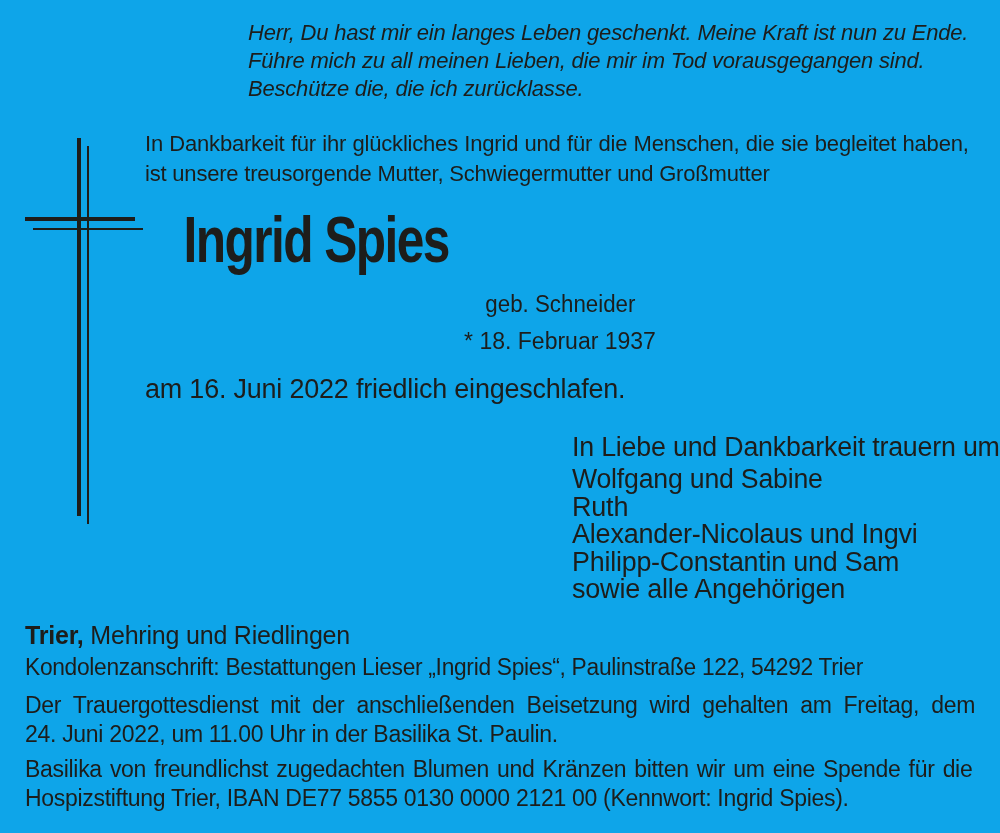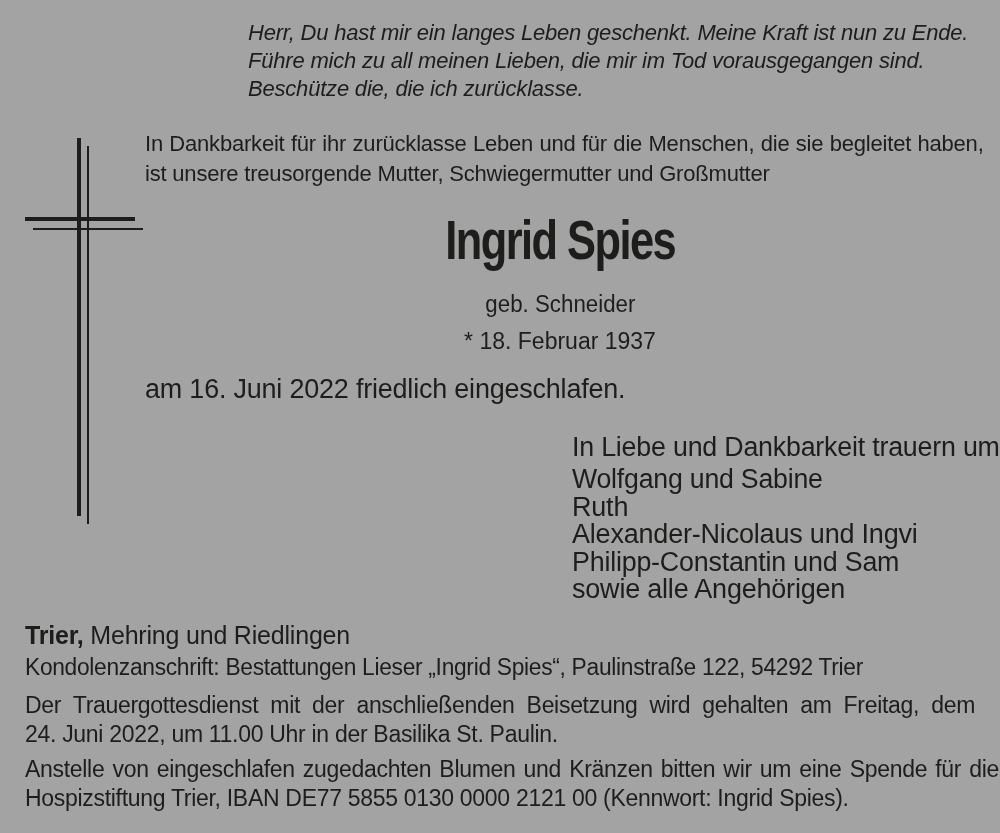--- a/index.html
+++ b/index.html
@@ -10,21 +10,21 @@
     font-family:"Liberation Sans","DejaVu Sans",sans-serif;
     color:#1d1d1b;
     overflow:hidden;
   }
   .abs{position:absolute;}
   .line{display:block;}
   .fitline{display:inline-block;white-space:nowrap;transform-origin:0 50%;}
   .fitcenter{display:inline-block;white-space:nowrap;transform-origin:50% 50%;}
   .epigraph{left:248px;top:19px;font-size:22px;line-height:28px;font-style:italic;letter-spacing:-0.2px;}
   .intro{left:145px;top:129px;width:830px;font-size:22px;line-height:30px;letter-spacing:-0.2px;}
-  .name-wrap{left:145px;top:193px;width:830px;text-align:center;font-size:56px;line-height:94px;font-weight:bold;letter-spacing:-2px;}
+  .name-wrap{left:145px;top:193px;width:830px;text-align:left;font-size:64px;line-height:94px;font-weight:bold;letter-spacing:-2px;}
   .maiden-wrap{left:145px;top:290px;width:830px;text-align:center;font-size:23px;line-height:28px;}
   .birth-wrap{left:145px;top:327px;width:830px;text-align:center;font-size:23px;line-height:28px;}
   .death{left:145px;top:375px;font-size:27px;line-height:28px;letter-spacing:-0.2px;}
   .mourning{left:572px;top:433px;font-size:27px;line-height:28px;letter-spacing:-0.2px;}
   .mourners{margin-top:5px;}
   .mourners .mline{line-height:27.6px;}
   .places{left:25px;top:621px;font-size:25px;line-height:28px;letter-spacing:-0.2px;}
   .places .bold{font-weight:bold;}
   .condolence{left:25px;top:653px;font-size:23px;line-height:28px;letter-spacing:-0.3px;}
   .service{left:25px;top:691px;width:950px;font-size:23px;line-height:29px;letter-spacing:-0.3px;}
@@ -33,37 +33,37 @@
   .cross{left:25px;top:138px;width:120px;height:388px;}
   .cross div{position:absolute;background:#1d1d1b;}
   .cv-thick{left:52px;top:0;width:4px;height:378px;}
   .cv-thin{left:62px;top:8px;width:2px;height:378px;}
   .ch-thick{left:0;top:79px;width:110px;height:4px;}
   .ch-thin{left:8px;top:90px;width:110px;height:2px;}
 </style>
 </head>
 <body>
 
-<div class="page" style="color: rgb(29, 29, 27); background: #a3a3a3;">
+<div class="page" style="color: rgb(29, 29, 27); background: #0ea5e9;">
 
   <div class="abs epigraph">
     <div class="line"><span class="fitline">Herr, Du hast mir ein langes Leben geschenkt. Meine Kraft ist nun zu Ende.</span></div>
     <div class="line"><span class="fitline">Führe mich zu all meinen Lieben, die mir im Tod vorausgegangen sind.</span></div>
     <div class="line"><span class="fitline">Beschütze die, die ich zurücklasse.</span></div>
   </div>
 
   <div class="abs cross">
     <div class="cv-thick"></div>
     <div class="cv-thin"></div>
     <div class="ch-thick"></div>
     <div class="ch-thin"></div>
   </div>
 
   <div class="abs intro">
-    <div class="line"><span class="fitline" style="word-spacing: 0.460337px;">In Dankbarkeit für ihr zurücklasse Leben und für die Menschen, die sie begleitet haben,</span></div>
+    <div class="line"><span class="fitline" style="word-spacing: 0.460337px;">In Dankbarkeit für ihr glückliches Ingrid und für die Menschen, die sie begleitet haben,</span></div>
     <div class="line"><span class="fitline">ist unsere treusorgende Mutter, Schwiegermutter und Großmutter</span></div>
   </div>
 
   <div class="abs name-wrap">
     <span class="fitcenter" style="transform: scaleX(0.775581);">Ingrid Spies</span>
   </div>
 
   <div class="abs maiden-wrap">
     <span class="fitcenter" style="transform: scaleX(0.969403);">geb. Schneider</span>
   </div>
@@ -94,17 +94,17 @@
   <div class="abs condolence">
     <span class="fitline" style="transform: scaleX(0.990013);">Kondolenzanschrift: Bestattungen Lieser „Ingrid Spies“, Paulinstraße 122, 54292 Trier</span>
   </div>
 
   <div class="abs service">
     <div class="line"><span class="fitline" style="word-spacing: 5.91563px;">Der Trauergottesdienst mit der anschließenden Beisetzung wird gehalten am Freitag, dem</span></div>
     <div class="line"><span class="fitline">24. Juni 2022, um 11.00 Uhr in der Basilika St. Paulin.</span></div>
   </div>
 
   <div class="abs donation">
-    <div class="line"><span class="fitline" style="word-spacing: 1.97957px;">Anstelle von eingeschlafen zugedachten Blumen und Kränzen bitten wir um eine Spende für die</span></div>
+    <div class="line"><span class="fitline" style="word-spacing: 1.97957px;">Basilika von freundlichst zugedachten Blumen und Kränzen bitten wir um eine Spende für die</span></div>
     <div class="line"><span class="fitline">Hospizstiftung Trier, IBAN DE77 5855 0130 0000 2121 00 (Kennwort: Ingrid Spies).</span></div>
   </div>
 
 </div>
 
 </body></html>

